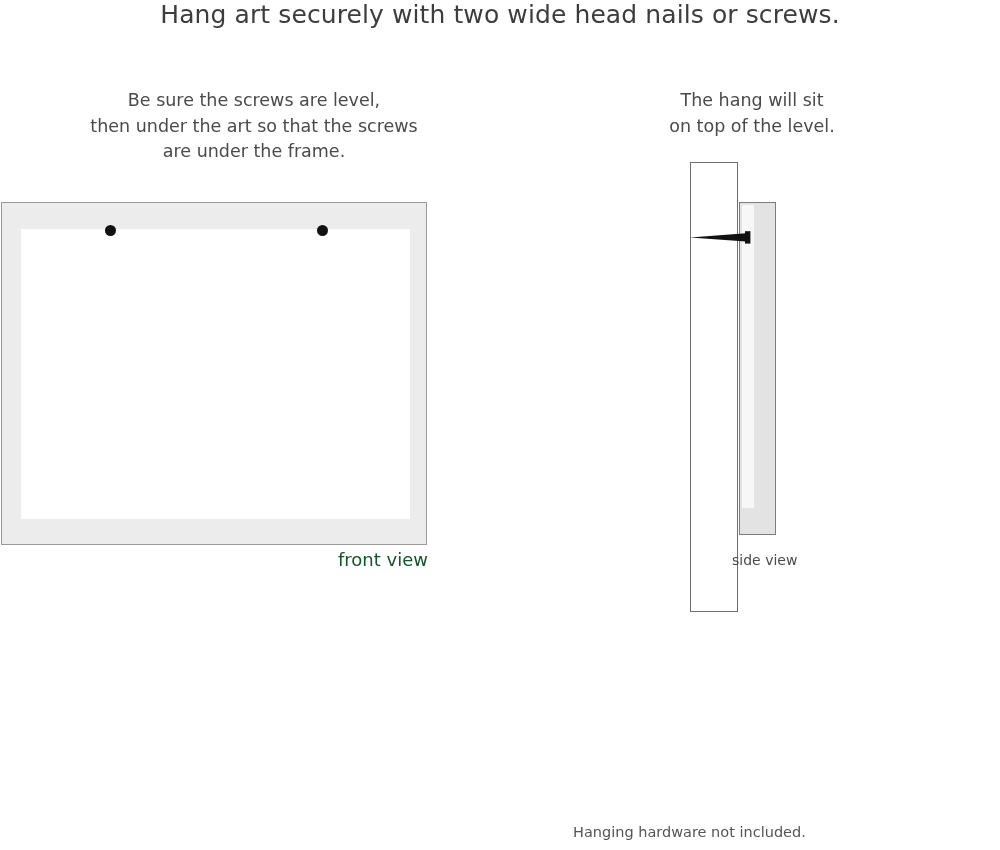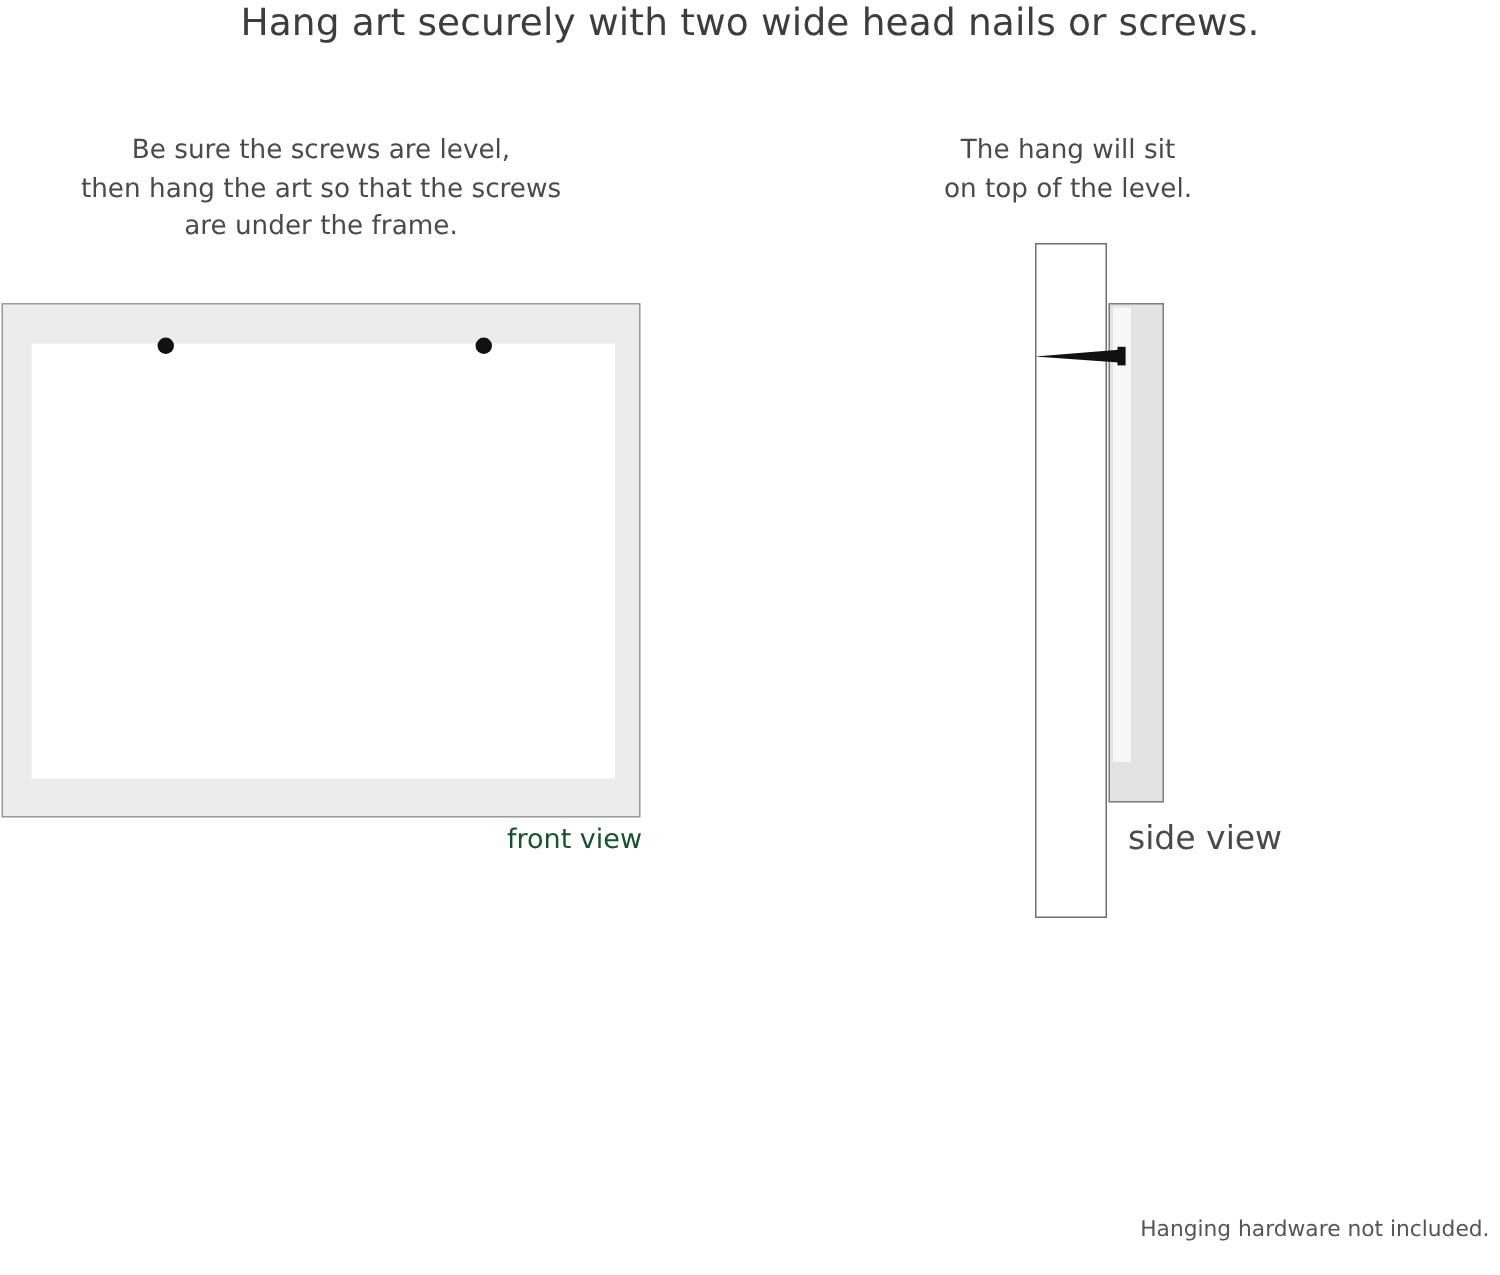--- a/index.html
+++ b/index.html
@@ -39,20 +39,21 @@
   }
 
   
   .caption {
     position: absolute;
     text-align: center;
     font-size: 17.5px;
     line-height: 25.5px;
     color: #4a4a4a;
     font-weight: 400;
+    padding-left: 40px;
   }
   #caption-left {
     left: 0px;
     top: 88px;
     width: 428px;
   }
   #caption-right {
     left: 572px;
     top: 88px;
     width: 280px;
@@ -152,52 +153,51 @@
   #nail-shaft {
     position: absolute;
     left: 0;
     top: 0;
     width: 64px;
     height: 18px;
   }
 
   #side-view-label {
     position: absolute;
-    left: 752px;
+    left: 732px;
     top: 548px;
     width: 200px;
     text-align: left;
-    font-size: 22px;
+    font-size: 14px;
     line-height: 24px;
     color: #4a4a4a;
   }
 
   
   #disclaimer {
     position: absolute;
     right: 7px;
-    bottom: 20px;
+    bottom: 8px;
     width: 420px;
-    text-align: right;
     font-size: 14.5px;
     line-height: 20px;
     color: #555555;
   }
   .disclaimer-line { display: block; }
 </style>
 </head>
 <body>
 
 <div class="stage">
 
   <div id="headline">Hang art securely with two wide head nails or screws.</div>
 
   <div id="caption-left" class="caption">
     <span class="caption-line">Be sure the screws are level,</span>
-    <span class="caption-line">then hang the art so that the screws</span>
+    <span class="caption-line">then under the art so that the screws</span>
     <span class="caption-line">are under the frame.</span>
   </div>
 
   <div id="caption-right" class="caption">
     <span class="caption-line">The hang will sit</span>
     <span class="caption-line">on top of the level.</span>
   </div>
 
   <div id="front-view">
     <div id="front-frame-outline">

